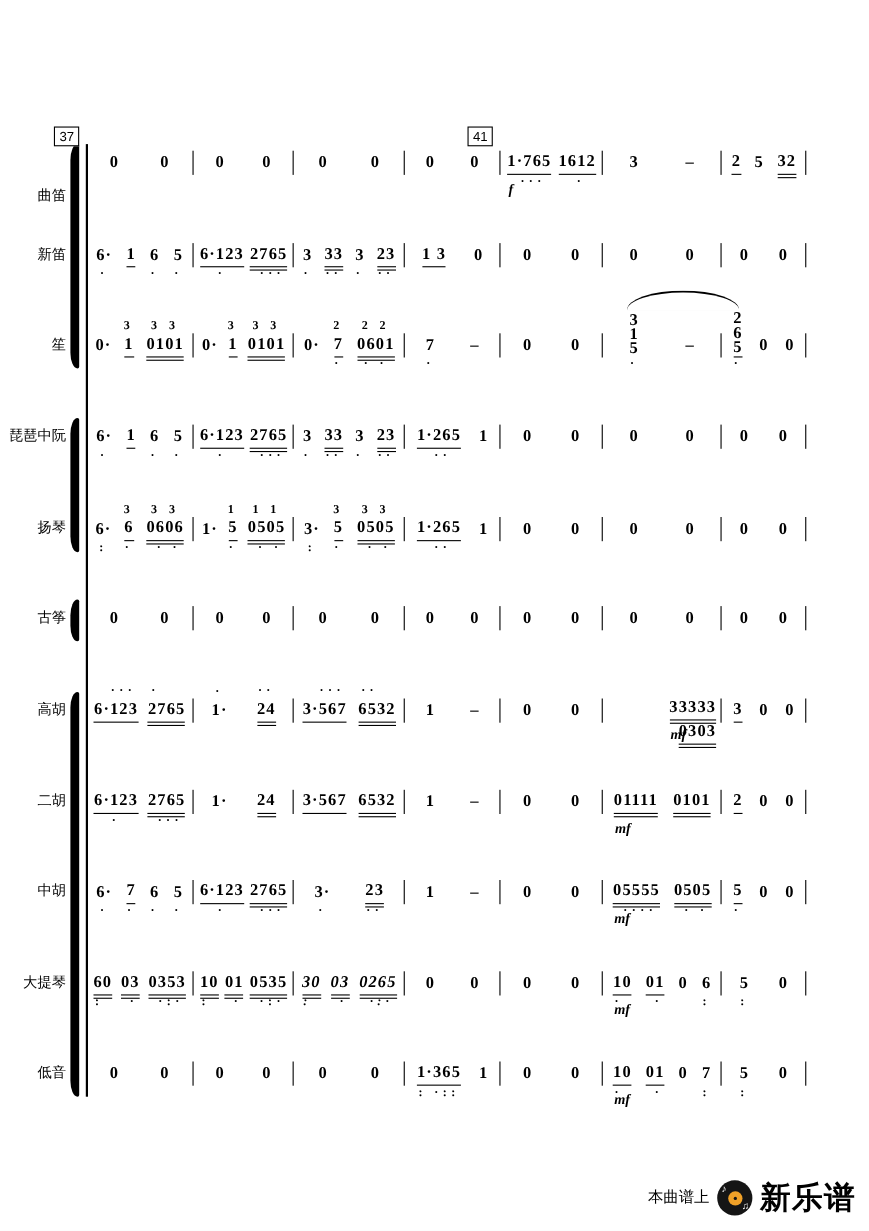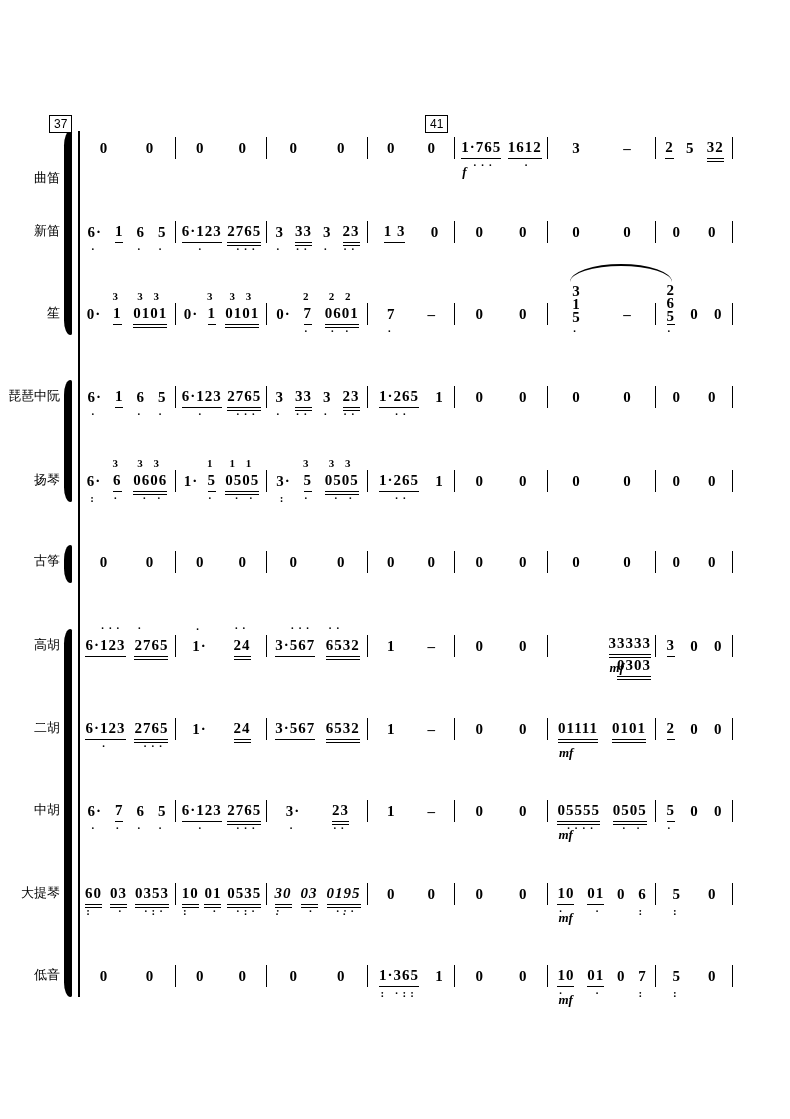--- a/index.html
+++ b/index.html
@@ -364,21 +364,21 @@
           <span class="group"><span class="main u2">0353</span><span class="db"> ·:·</span></span>
         </div>
         <div class="measure" style="width: 91px;">
           <span class="group"><span class="main u2">10</span><span class="db">: </span></span>
           <span class="group"><span class="main u2">01</span><span class="db"> ·</span></span>
           <span class="group"><span class="main u2">0535</span><span class="db"> ·:·</span></span>
         </div>
         <div class="measure" style="width: 101px; font-style: italic;">
           <span class="group"><span class="main u2">30</span><span class="db">: </span></span>
           <span class="group"><span class="main u2">03</span><span class="db"> ·</span></span>
-          <span class="group"><span class="main u2">0195</span><span class="db"> ·:·</span></span>
+          <span class="group"><span class="main u2">0265</span><span class="db"> ·:·</span></span>
         </div>
         <div class="measure" style="width: 87px;">
           <span class="group"><span class="main">0</span></span>
           <span class="group"><span class="main">0</span></span>
         </div>
         <div class="measure" style="width: 93px;">
           <span class="group"><span class="main">0</span></span>
           <span class="group"><span class="main">0</span></span>
         </div>
         <div class="measure" style="width: 108px;">
@@ -426,13 +426,23 @@
         </div>
       </div>
     </div>
   <div id="marks">
       <div class="slur" style="left: 570px; width: 102px; top: 264px;"></div>
       <div class="mnum" style="left: 49px;">37</div>
       <div class="mnum" style="left: 425px;">41</div>
     </div>
 
 
+  <div class="brand">
+    <span class="brand-prefix">本曲谱上</span>
+    <span class="vinyl">
+      <span class="vinyl-note vn1">♪</span>
+      <span class="vinyl-note vn2">♫</span>
+      <span class="vinyl-center"></span>
+      <span class="vinyl-hole"></span>
+    </span>
+    <span class="brand-name">新乐谱</span>
+  </div>
 </div>
 
 </body></html>

